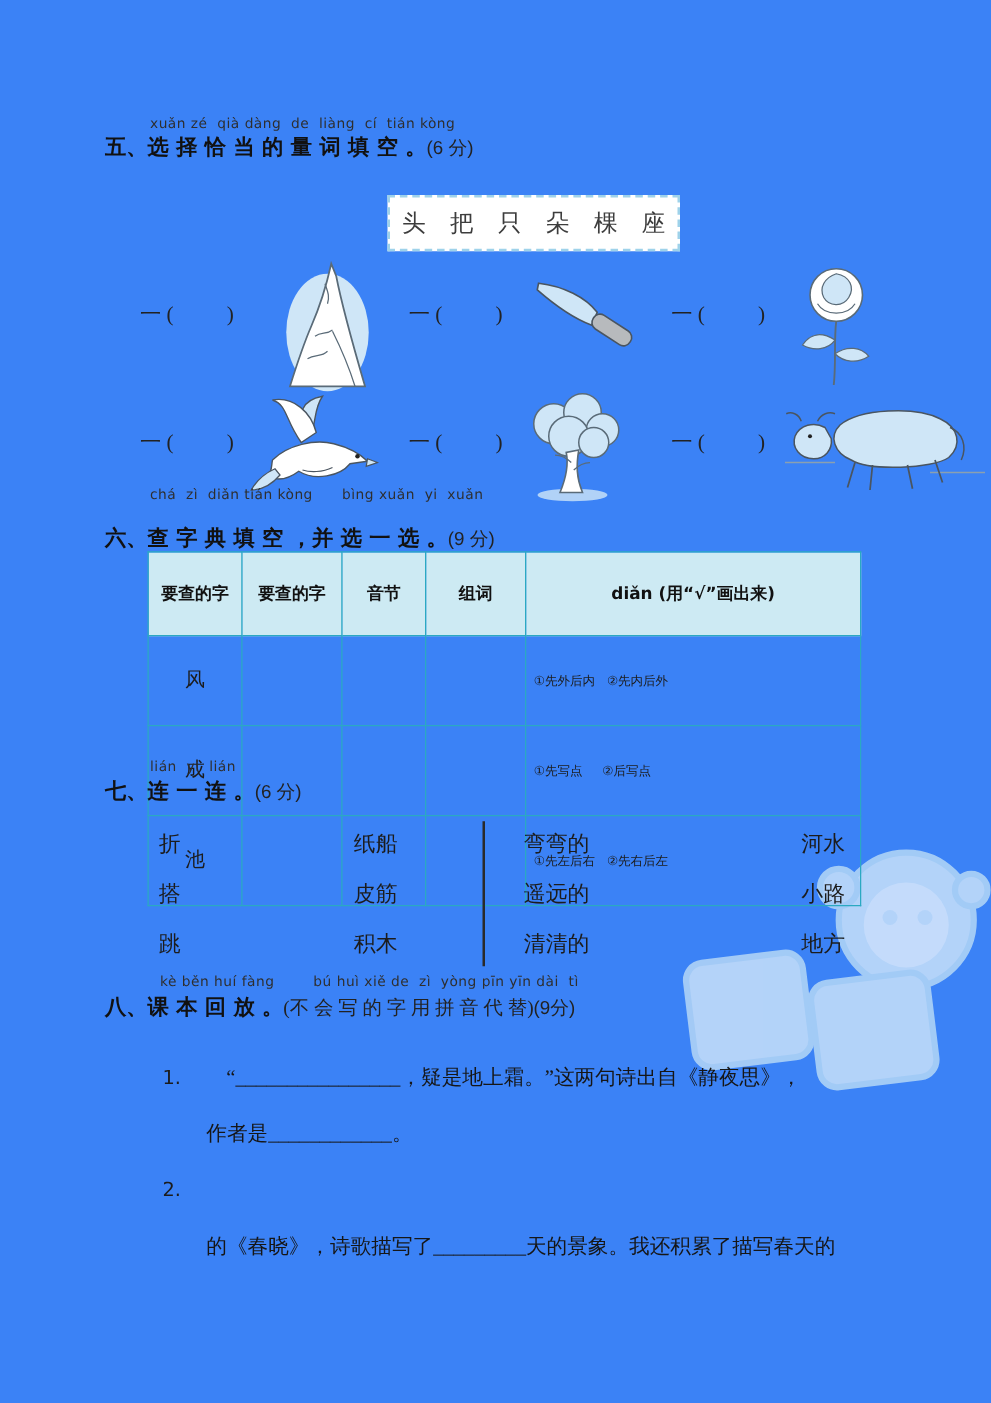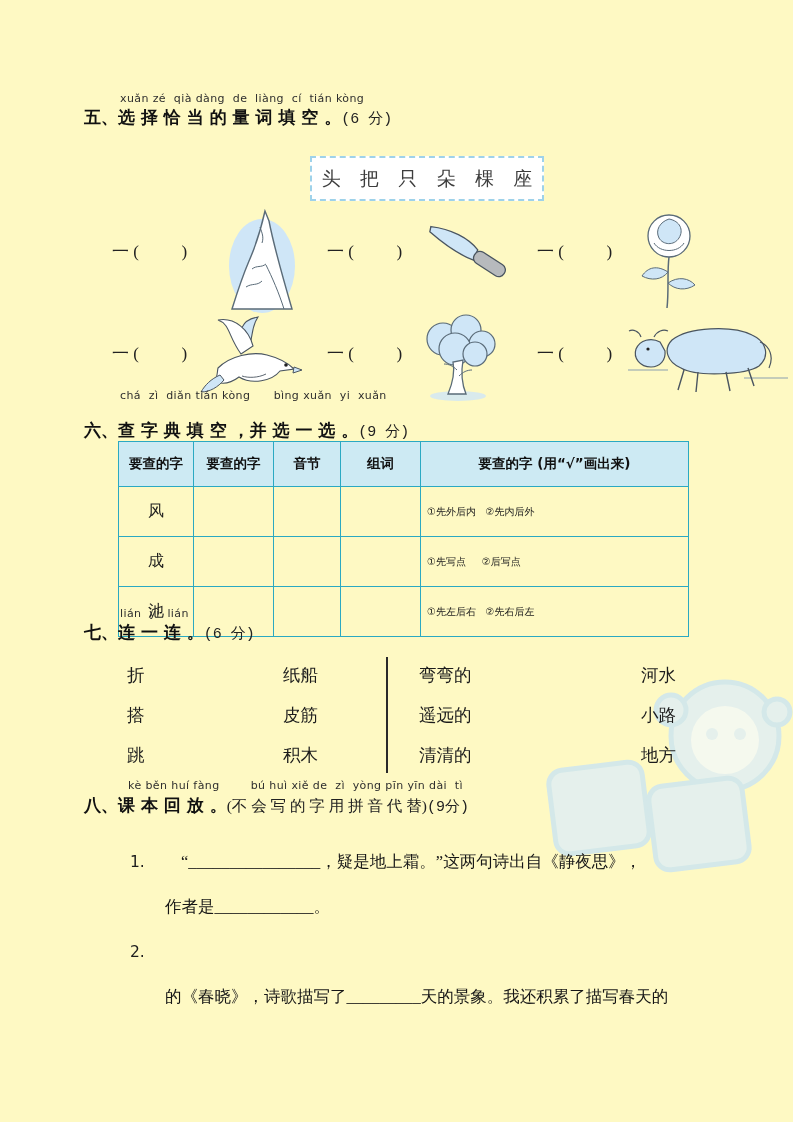--- a/index.html
+++ b/index.html
@@ -1,43 +1,43 @@
 <!DOCTYPE html>
 <html><head>
 <meta charset="utf-8">
 <style>
   html,body { margin:0; padding:0; background:#fff; }
   .page {
-    position:relative; width:793px; height:1122px; background:#fef9c3;
+    position:relative; width:793px; height:1122px; background:#3b82f6;
     font-family:"Liberation Serif","DejaVu Serif",serif; color:#1c1c1c;
     overflow:hidden;
   }
   .abs { position:absolute; }
   .pinyin {
     font-family:"DejaVu Sans","Liberation Sans",sans-serif;
     font-size:11px; color:#2e2e2e; letter-spacing:.4px; white-space:pre;
   }
   .sec-title {
     font-family:"DejaVu Sans","Liberation Sans",sans-serif;
     font-weight:bold; font-size:17px; color:#111; white-space:pre;
   }
   .sec-score {
-    font-family:Liberation Mono, monospace;
+    font-family:Liberation Sans, sans-serif;
     font-weight:normal; font-size:15px; color:#222; white-space:pre;
   }
   .sec-note { font-weight:normal; font-size:15.5px; color:#222; white-space:pre;
     font-family:"Liberation Serif","DejaVu Serif",serif; }
   .word-box {
     display:flex; align-items:center; justify-content:space-around;
     border:2px dashed #9ed2ea; background:#fff;
     font-size:19px; color:#3d3d3d;
   }
   .q-blank { font-size:17px; white-space:pre; color:#222; }
   .ctable { border-collapse:collapse; table-layout:fixed; }
-  .ctable th, .ctable td { border:1.6px solid #2ba9c2; padding:5px 6px; }
+  .ctable th, .ctable td { border:1.6px solid #2ba9c2; padding:16px 6px; }
   .ctable th {
     background:#cdeaf3; font-family:"DejaVu Sans","Liberation Sans",sans-serif;
     font-weight:bold; font-size:13.5px; color:#111; height:34px; text-align:center;
     white-space:pre;
   }
   .ctable td { height:39px; font-size:16px; }
   .ctable td.char-cell { text-align:center; }
   .ctable td.rule-cell { font-size:10px; white-space:pre;
     font-family:"DejaVu Sans","Liberation Sans",sans-serif; }
   .match-text { font-size:17.5px; color:#1c1c1c; white-space:pre; }
@@ -159,21 +159,21 @@
           <col style="width:67px">
           <col style="width:80px">
           <col style="width:268px">
       </colgroup>
       <tbody>
           <tr>
         <th>要查的字</th>
         <th>要查的字</th>
         <th>音节</th>
         <th>组词</th>
-        <th>要查的字 (用“√”画出来)</th>
+        <th>diǎn (用“√”画出来)</th>
       </tr>
       <tr>
         <td class="char-cell">风</td>
         <td></td>
         <td></td>
         <td></td>
         <td class="rule-cell">①先外后内   ②先内后外</td>
       </tr>
       <tr>
         <td class="char-cell">成</td>

